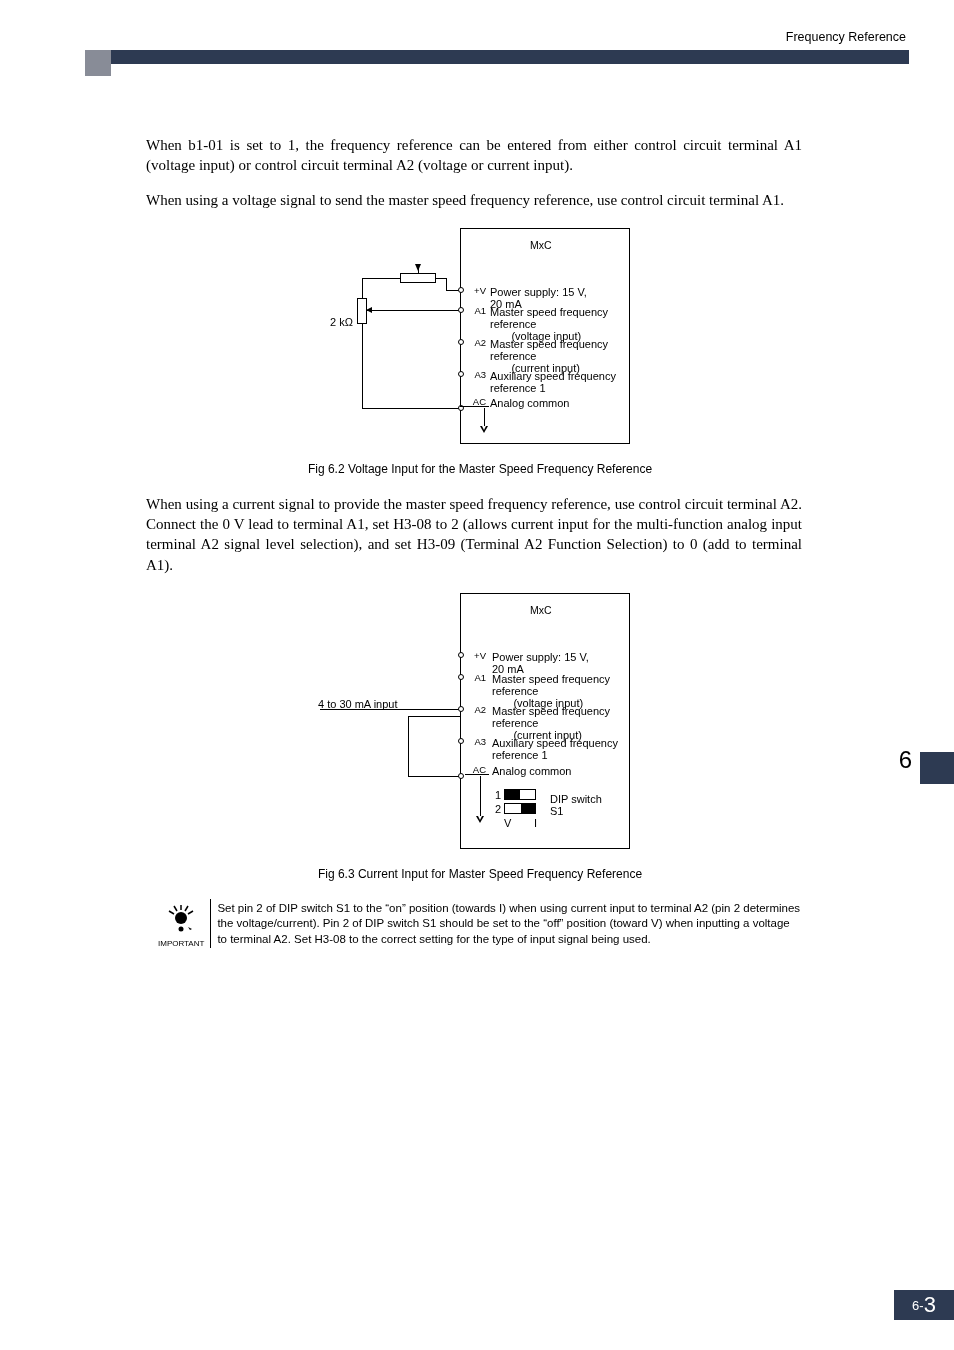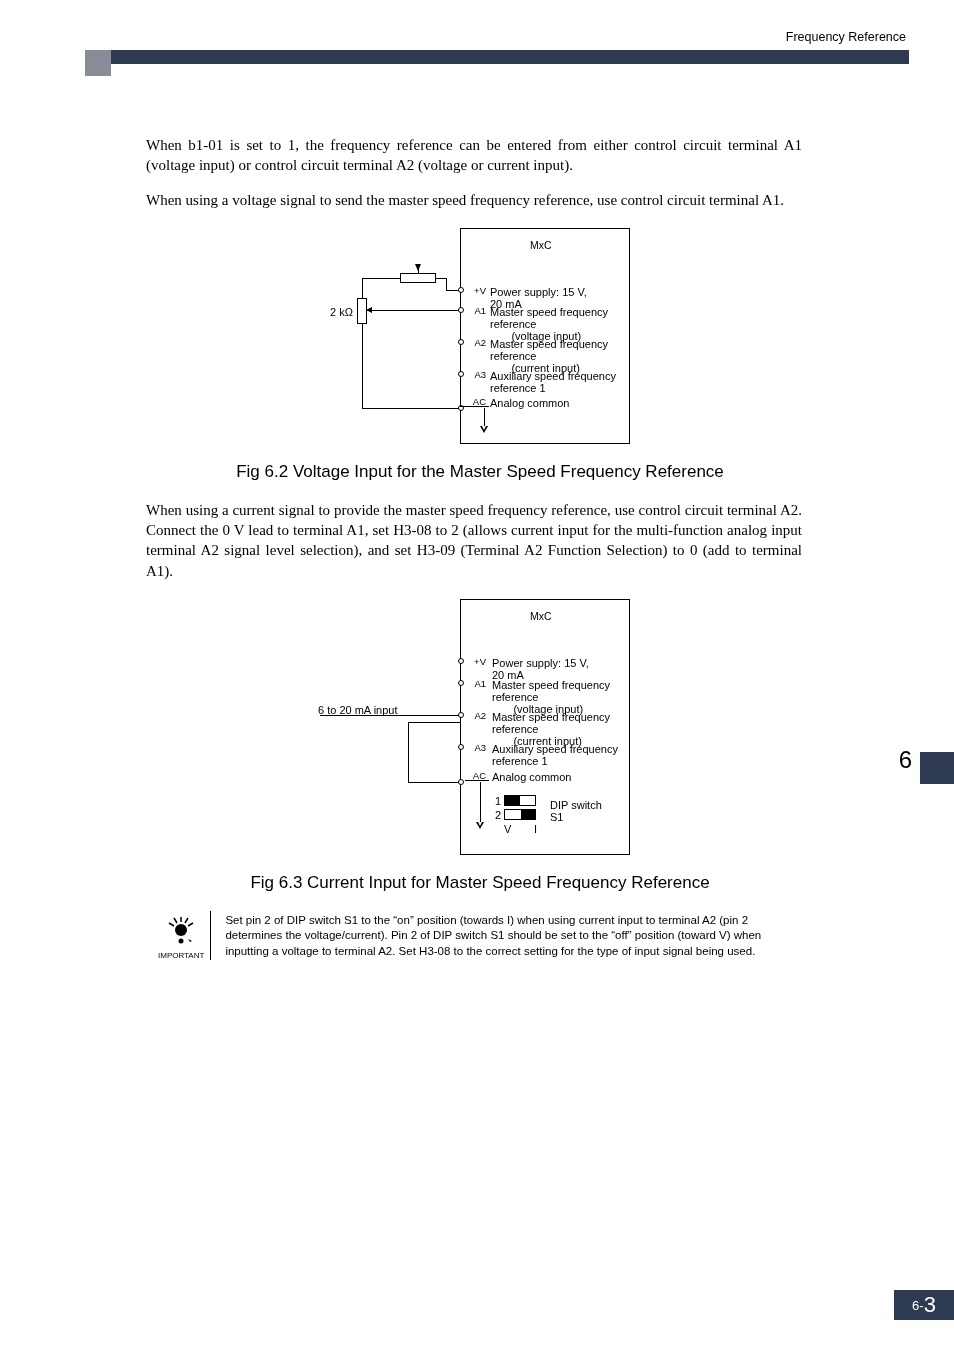--- a/index.html
+++ b/index.html
@@ -61,21 +61,21 @@
     text-align: justify;
   }
   .h3 {
     font-family: Arial, sans-serif;
     font-weight: bold;
     font-size: 14px;
     margin: 22px 0 8px 28px;
   }
   .fig-caption {
     font-family: Arial, sans-serif;
-    font-size: 17px;
+    font-size: 12px;
     text-align: center;
     margin: 14px 0 18px 0;
   }
   .diagram {
     font-family: Arial, sans-serif;
     font-size: 9.5px;
     line-height: 1.1;
     position: relative;
     margin: 18px auto 0 auto;
   }
@@ -138,21 +138,21 @@
     display: flex;
     margin: 8px 28px 0 28px;
   }
   .important-icon {
     flex: 0 0 50px;
     text-align: center;
     font-family: Arial, sans-serif;
     font-size: 8px;
     border-right: 1px solid #000;
     padding: 4px 6px 0 0;
-    margin-right: 14px;
+    margin-right: 6px;
   }
   .important-text {
     font-family: Arial, sans-serif;
     font-size: 11.5px;
     line-height: 1.35;
     padding-top: 2px;
   }
   .side-tab {
     position: absolute;
     right: 0;
@@ -196,21 +196,21 @@
 <div class="content">
 
   <p class="body-text">When b1-01 is set to 1, the frequency reference can be entered from either control circuit terminal A1 (voltage input) or control circuit terminal A2 (voltage or current input).</p>
 
   <p class="body-text">When using a voltage signal to send the master speed frequency reference, use control circuit terminal A1.</p>
 
   <div class="diagram" style="width:360px;height:220px;">
     <div class="mxc-box" style="left:160px;top:0;width:170px;height:216px;"></div>
     <div class="mxc-title" style="left:230px;top:12px;">MxC</div>
 
-    <div class="term-label" style="left:30px;top:78px;">2 kΩ</div>
+    <div class="term-label" style="left:30px;top:88px;">2 kΩ</div>
 
     <div class="line" style="left:62px;top:66px;width:1px;height:34px;"></div>
     <div style="position:absolute;left:57px;top:70px;width:10px;height:26px;border:1px solid #000;background:#fff;"></div>
 
     <div class="line" style="left:67px;top:82px;width:93px;height:1px;"></div>
     <div style="position:absolute;left:66px;top:79px;width:0;height:0;border-top:3.5px solid transparent;border-bottom:3.5px solid transparent;border-right:6px solid #000;"></div>
 
     <div class="line" style="left:62px;top:66px;width:1px;height:-1px;"></div>
     <div class="line" style="left:62px;top:50px;width:1px;height:16px;"></div>
     <div class="line" style="left:62px;top:50px;width:56px;height:1px;"></div>
@@ -256,21 +256,21 @@
     <div class="arrow-down-open" style="left:180px;top:198px;"></div>
   </div>
   <div class="fig-caption">Fig 6.2   Voltage Input for the Master Speed Frequency Reference</div>
 
   <p class="body-text">When using a current signal to provide the master speed frequency reference, use control circuit terminal A2. Connect the 0 V lead to terminal A1, set H3-08 to 2 (allows current input for the multi-function analog input terminal A2 signal level selection), and set H3-09 (Terminal A2 Function Selection) to 0 (add to terminal A1).</p>
 
   <div class="diagram" style="width:360px;height:260px;">
     <div class="mxc-box" style="left:160px;top:0;width:170px;height:256px;"></div>
     <div class="mxc-title" style="left:230px;top:12px;">MxC</div>
 
-    <div class="term-label" style="left:18px;top:105px;">6 to 20 mA input</div>
+    <div class="term-label" style="left:18px;top:105px;">4 to 30 mA input</div>
 
     <div class="line" style="left:20px;top:116px;width:140px;height:1px;"></div>
     <div class="line" style="left:108px;top:123px;width:52px;height:1px;"></div>
     <div class="line" style="left:108px;top:123px;width:1px;height:60px;"></div>
     <div class="line" style="left:108px;top:183px;width:52px;height:1px;"></div>
 
     <div class="term-circ" style="left:158px;top:59px;"></div>
     <div class="term-code" style="left:166px;top:58px;">+V</div>
     <div class="term-label" style="left:192px;top:58px;white-space:pre;">Power supply: 15 V,
 20 mA</div>

